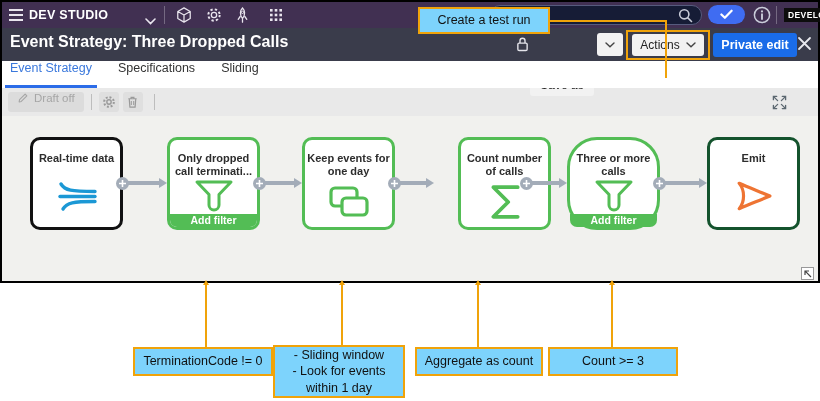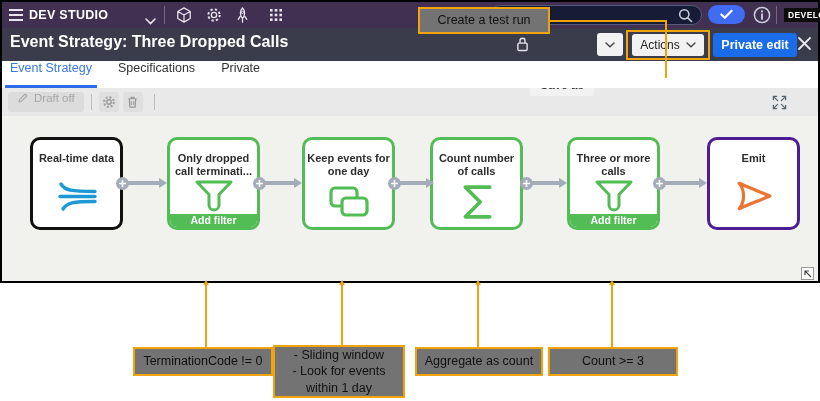--- a/index.html
+++ b/index.html
@@ -1,20 +1,20 @@
 <!DOCTYPE html>
 <html><head>
 <meta charset="utf-8">
 <style>
   * { margin:0; padding:0; box-sizing:border-box; }
   body { background:#fff; font-family:"Liberation Sans", sans-serif; }
   .stage { position:relative; width:820px; height:401px; background:#fff; overflow:hidden; }
 
   
-  .callout { position:absolute; background:#737373; border:2px solid #f0a30a; color:#111;
+  .callout { position:absolute; background:#7dd3fc; border:2px solid #f0a30a; color:#111;
              font-size:12.5px; display:flex; align-items:center; justify-content:center;
              text-align:center; line-height:1.32; z-index:12; }
   .leader { position:absolute; background:#f0a30a; z-index:11; }
   .leader-tip { position:absolute; width:0; height:0; border-left:3px solid transparent;
                 border-right:3px solid transparent; border-bottom:5px solid #f0a30a; z-index:11; }
 
   
   .window { position:absolute; left:0; top:48; width:820px; height:283px;
             border:2px solid #000; background:#fff; display:flex; flex-direction:column; }
 
@@ -69,21 +69,21 @@
   .node { position:absolute; top:21px; width:93px; height:93px; background:#fff; border-radius:10px;
           display:flex; flex-direction:column; align-items:center; cursor:pointer; }
   .node-title { font-size:11px; font-weight:bold; color:#2d2d2d; text-align:center;
                 line-height:1.18; padding-top:12px; }
   .node-icon { flex:1; display:flex; align-items:center; justify-content:center; width:100%; }
   .node-footer { width:calc(100% + 0px); height:17px; background:#53bd55; color:#fff; font-size:10.5px;
                  font-weight:bold; display:flex; align-items:center; justify-content:center;
                  border-radius:0 0 7px 7px; cursor:pointer; }
   .n-black { border:3px solid #111; }
   .n-green { border:3px solid #53bd55; }
-  .n-orange { border:3px solid #4c1d95; }
+  .n-orange { border:3px solid #14532d; }
 
   .connector { position:absolute; top:60px; height:14px; display:flex; align-items:center; }
   .conn-line { flex:1; height:4px; background:#a3acb8; margin-left:-2px; }
   .conn-arrow { width:0; height:0; border-top:5px solid transparent; border-bottom:5px solid transparent;
                 border-left:8px solid #a3acb8; }
 
   .resize-handle { position:absolute; right:4px; bottom:1px; width:13px; height:13px; background:#fff;
                    border:1px solid #999; display:flex; align-items:center; justify-content:center; cursor:nwse-resize; }
 </style>
 </head>
@@ -202,21 +202,21 @@
     </div>
 
     <div class="tabsrow">
       <div class="tab active">
           <span>Event Strategy</span>
         </div>
       <div class="tab">
           <span>Specifications</span>
         </div>
       <div class="tab">
-          <span>Private</span>
+          <span>Sliding</span>
         </div>
     </div>
 
     <div class="toolbar">
       <div class="draftoff">
         <svg width="12" height="12" viewBox="0 0 14 14">
             <path d="M2.5,11.5 L3,9 L9.5,2.5 L11.5,4.5 L5,11 L2.5,11.5 Z" fill="none" stroke="#a6a6a6" stroke-width="1.3" stroke-linejoin="round"></path>
           </svg>
         <span>Draft off</span>
       </div>
@@ -274,30 +274,30 @@
       <div class="node n-green" style="left:300px;">
         <div class="node-title">Keep events for one day</div>
         <div class="node-icon">
           <svg width="44" height="36" viewBox="0 0 44 36">
             <rect x="4" y="4" width="26" height="18" rx="4" fill="none" stroke="#53bd55" stroke-width="3.2"></rect>
             <rect x="15" y="14" width="25" height="17" rx="4" fill="#fff" stroke="#53bd55" stroke-width="3.2"></rect>
           </svg>
         </div>
       </div>
 
-      <div class="node n-green" style="left:428px;">
+      <div class="node n-green" style="left:456px;">
         <div class="node-title">Count number of calls</div>
         <div class="node-icon">
           <svg width="36" height="38" viewBox="0 0 34 36">
               <path d="M29,4 H6 L20,18 L6,32 H29" fill="none" stroke="#53bd55" stroke-width="3.6" stroke-linecap="round" stroke-linejoin="round"></path>
             </svg>
         </div>
       </div>
 
-      <div class="node n-green" style="left:565px;">
+      <div class="node n-green" style="left:565px;border-radius:30px;">
         <div class="node-title">Three or more calls</div>
         <div class="node-icon">
           <svg width="42" height="36" viewBox="0 0 42 36">
               <path d="M4,4 H38 L26,16.5 V27 a5,5 0 0 1 -10,0 V16.5 Z" fill="none" stroke="#53bd55" stroke-width="3" stroke-linejoin="round"></path>
             </svg>
         </div>
         <div class="node-footer">Add filter</div>
       </div>
 
       <div class="node n-orange" style="left:705px;">

